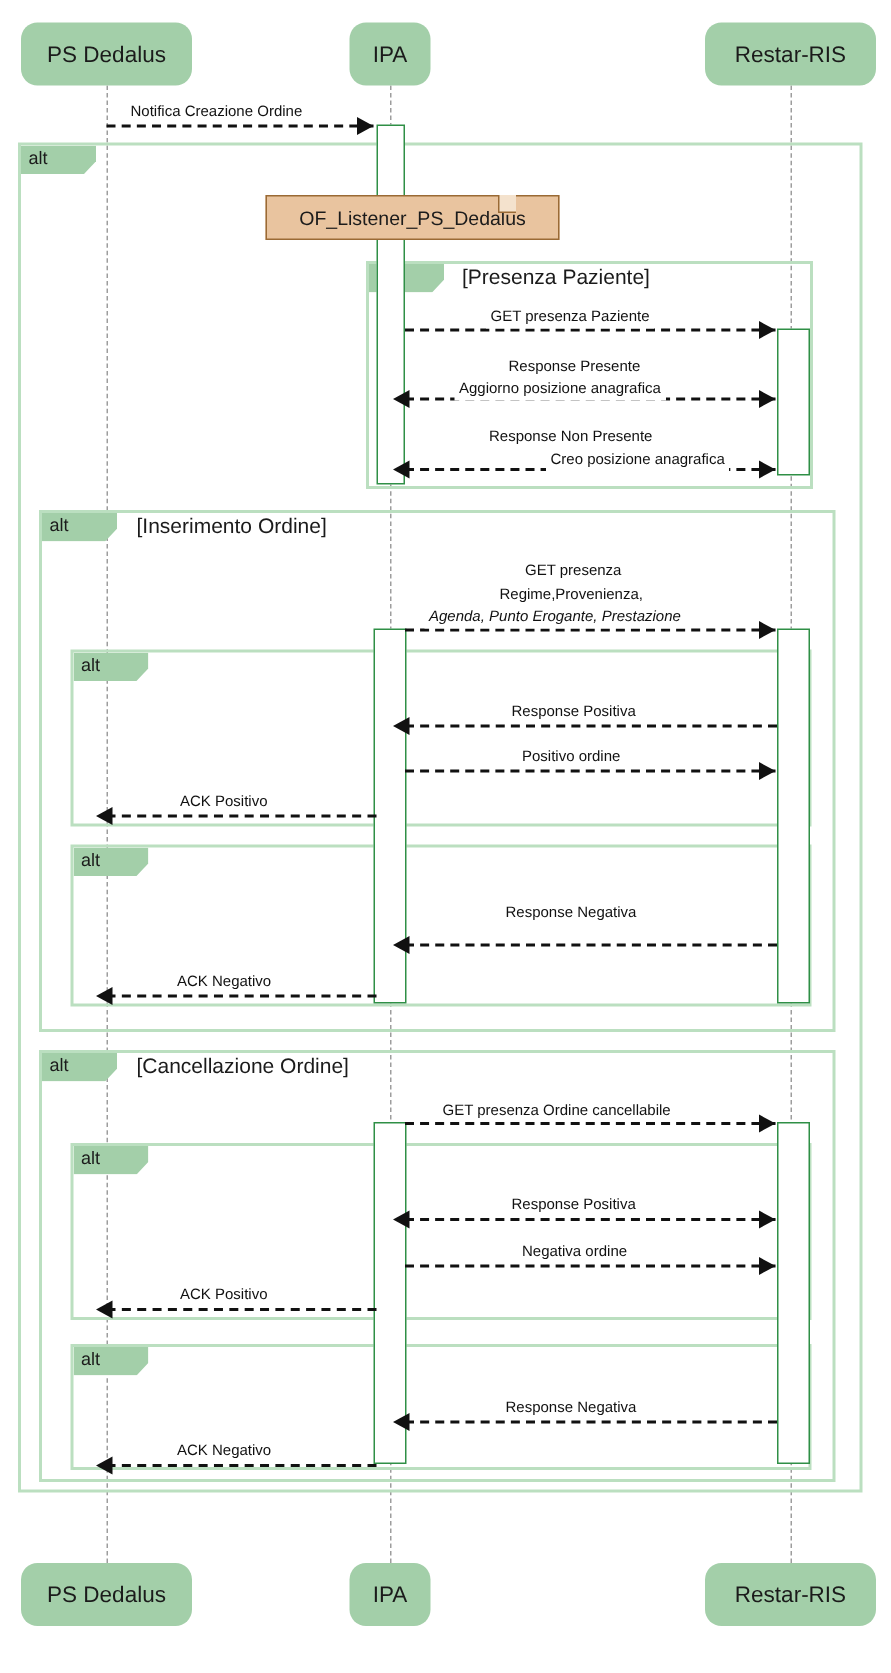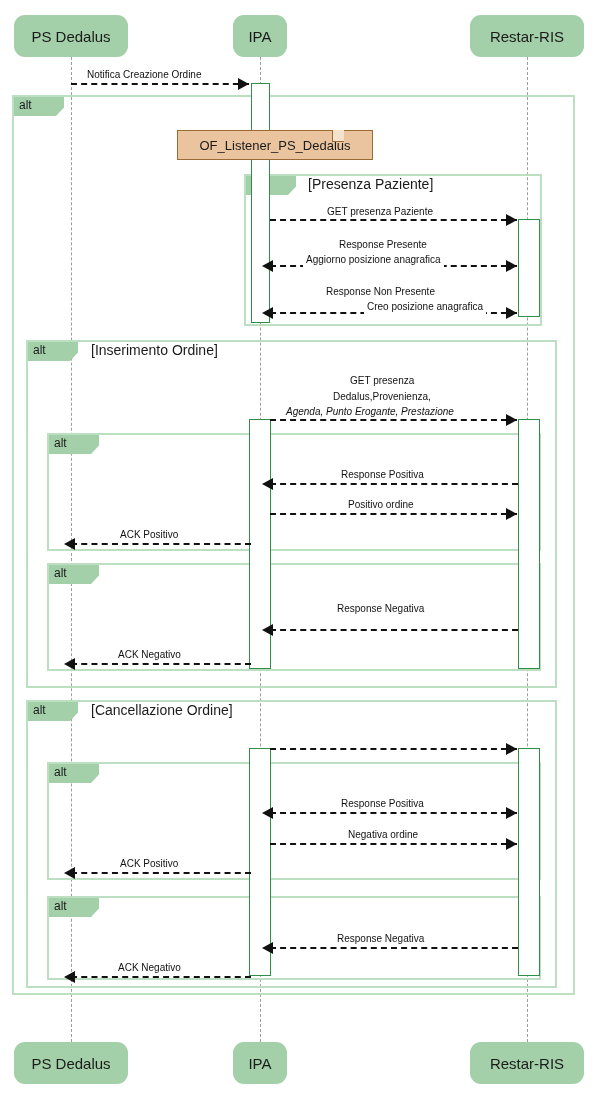--- a/index.html
+++ b/index.html
@@ -181,21 +181,21 @@
   <div class="msg-label" style="left:323px;top:284px;">Response Non Presente</div>
   <div class="msg-label" style="left:319px;top:299px;margin-left:45px;">Creo posizione anagrafica</div>
 
   <div class="frame" style="left:26px;top:340px;width:531px;height:348px;"></div>
   <div class="frame-label" style="left:28px;top:342px;width:50px;">alt</div>
   <div class="frame-cond" style="left:91px;top:342px;">[Inserimento Ordine]</div>
 
   <div class="msg" style="left:270px;top:419px;width:247px;"></div>
   <div class="arrowhead arrow-right" style="left:506px;top:414px;"></div>
   <div class="msg-label" style="left:347px;top:373px;">GET presenza</div>
-  <div class="msg-label" style="left:330px;top:389px;">Dedalus,Provenienza,</div>
+  <div class="msg-label" style="left:330px;top:389px;">Regime,Provenienza,</div>
   <div class="msg-label" style="left:283px;top:404px;font-style:italic;">Agenda, Punto Erogante, Prestazione</div>
 
   <div class="frame" style="left:47px;top:433px;width:494px;height:118px;"></div>
   <div class="frame-label" style="left:49px;top:435px;width:50px;">alt</div>
 
   <div class="msg" style="left:270px;top:483px;width:248px;"></div>
   <div class="arrowhead arrow-left" style="left:262px;top:478px;"></div>
   <div class="msg-label" style="left:338px;top:467px;">Response Positiva</div>
 
   <div class="msg" style="left:270px;top:513px;width:247px;"></div>
@@ -216,20 +216,21 @@
   <div class="msg" style="left:71px;top:663px;width:180px;"></div>
   <div class="arrowhead arrow-left" style="left:64px;top:658px;"></div>
   <div class="msg-label" style="left:115px;top:647px;">ACK Negativo</div>
 
   <div class="frame" style="left:26px;top:700px;width:531px;height:288px;"></div>
   <div class="frame-label" style="left:28px;top:702px;width:50px;">alt</div>
   <div class="frame-cond" style="left:91px;top:702px;">[Cancellazione Ordine]</div>
 
   <div class="msg" style="left:270px;top:748px;width:247px;"></div>
   <div class="arrowhead arrow-right" style="left:506px;top:743px;"></div>
+  <div class="msg-label" style="left:292px;top:733px;">GET presenza Ordine cancellabile</div>
 
   <div class="frame" style="left:47px;top:762px;width:494px;height:118px;"></div>
   <div class="frame-label" style="left:49px;top:764px;width:50px;">alt</div>
 
   <div class="msg" style="left:270px;top:812px;width:247px;"></div>
   <div class="arrowhead arrow-left" style="left:262px;top:807px;"></div>
   <div class="arrowhead arrow-right" style="left:506px;top:807px;"></div>
   <div class="msg-label" style="left:338px;top:796px;">Response Positiva</div>
 
   <div class="msg" style="left:270px;top:843px;width:247px;"></div>

